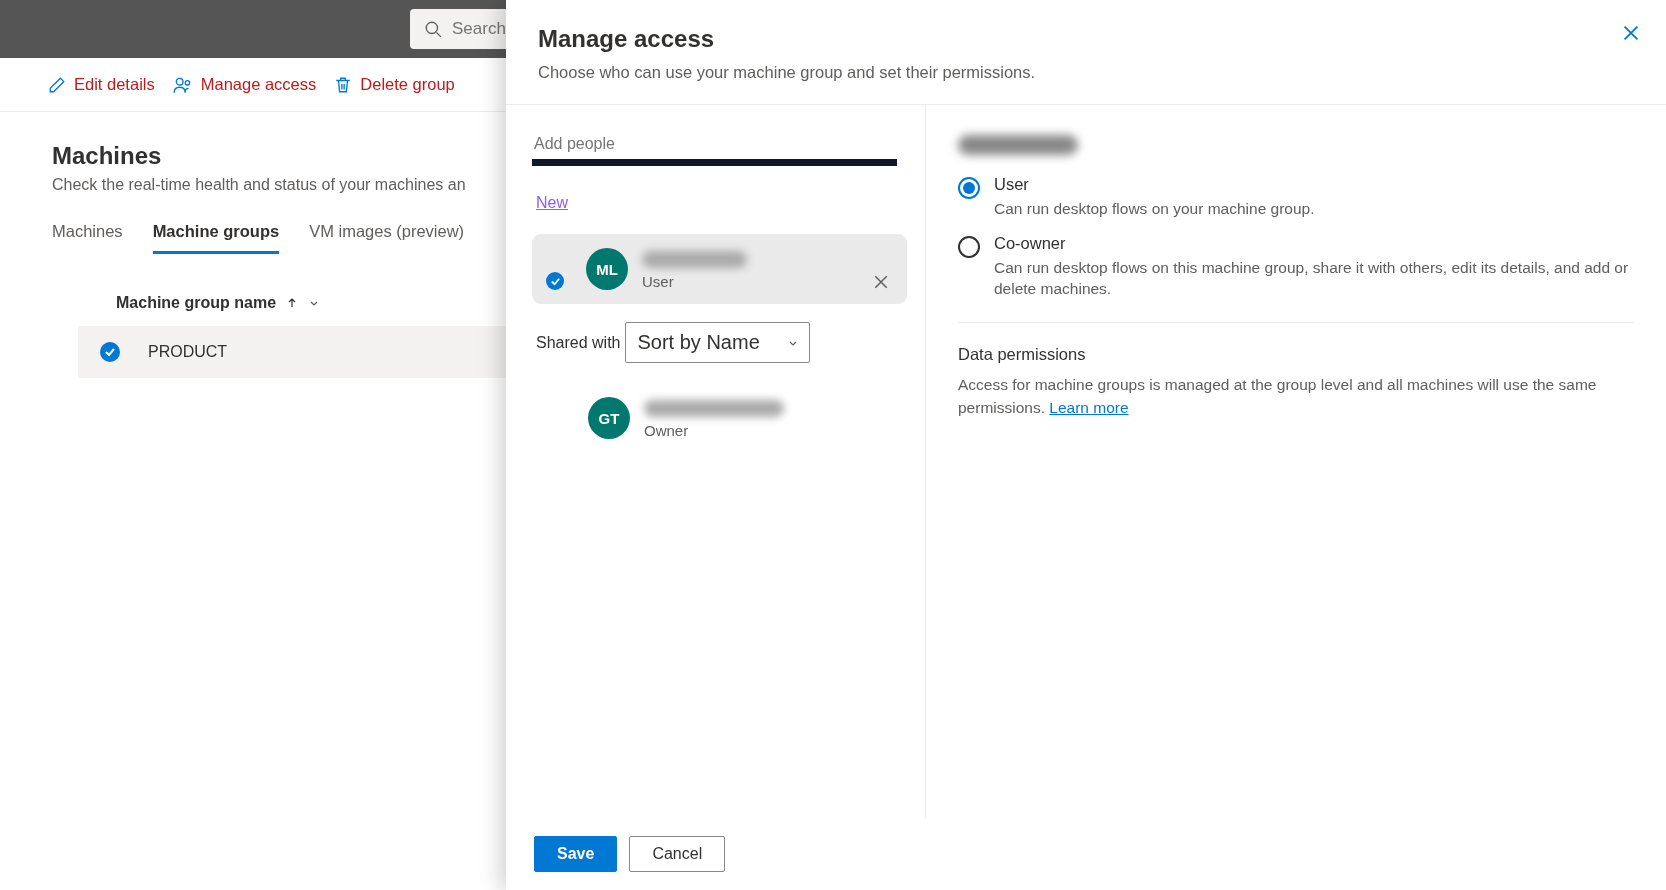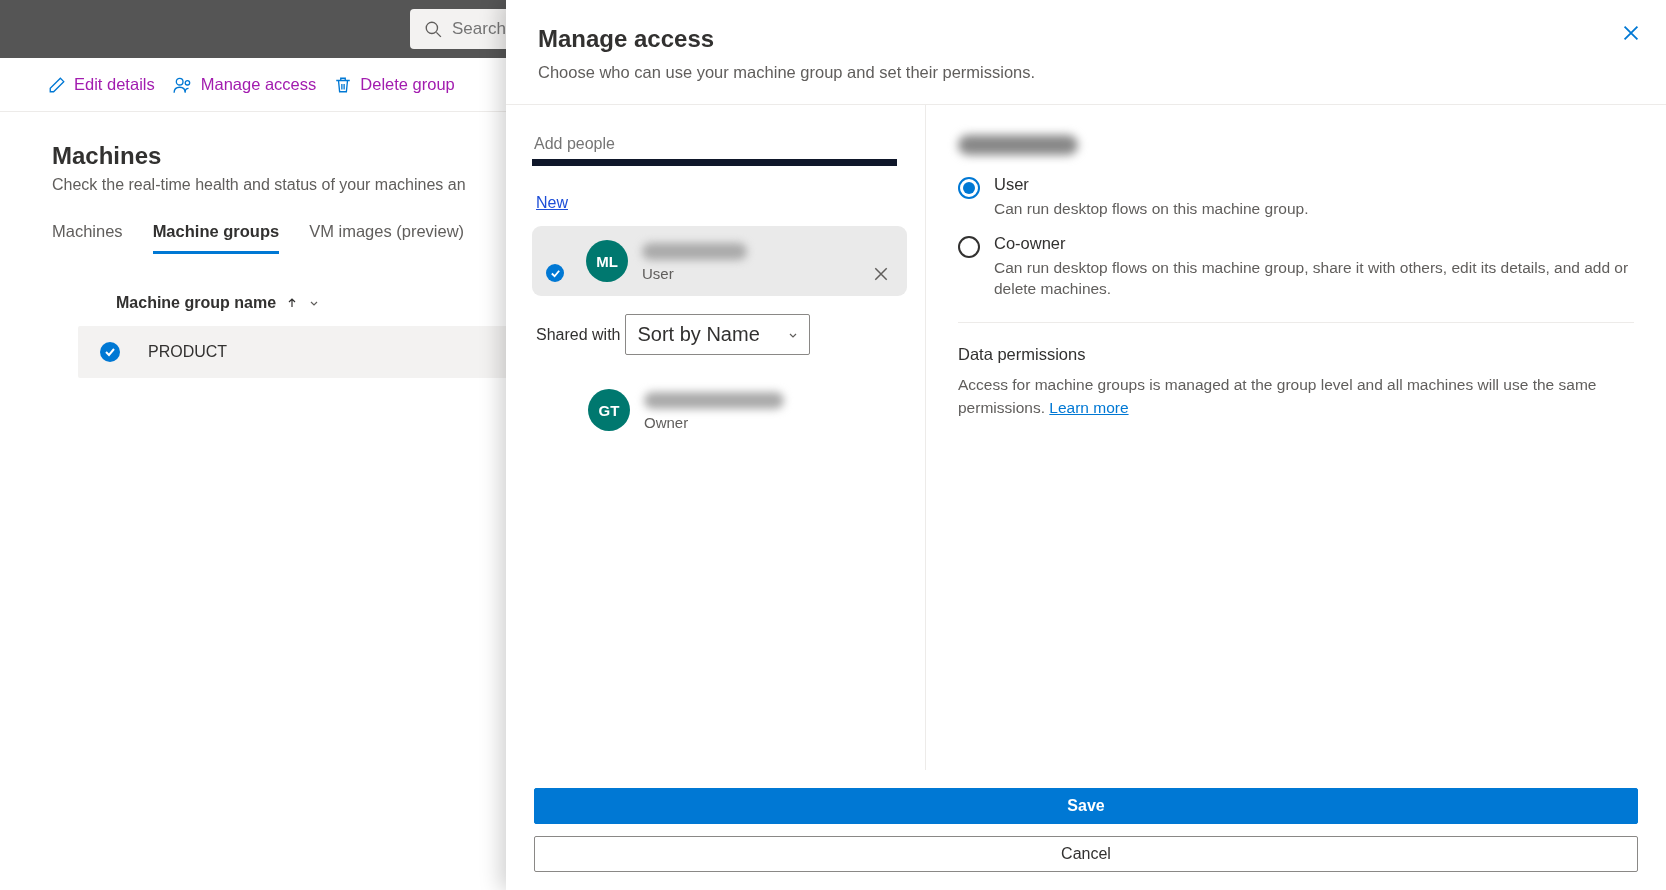--- a/index.html
+++ b/index.html
@@ -48,21 +48,21 @@
       align-items: center;
       padding: 0 48px;
       gap: 18px;
       border-bottom: 1px solid #edebe9;
     }
     .cmd-item {
       display: flex;
       align-items: center;
       gap: 8px;
       font-size: 16.5px;
-      color: #a21caf;
+      color: #b91c1c;
       cursor: pointer;
     }
     .cmd-item .ic { color: #0078d4; }
     
     .content {
       padding: 30px 52px;
     }
     .page-title {
       font-size: 24px;
       font-weight: 600;
@@ -185,22 +185,22 @@
       border: none;
       border-bottom: 7px solid #0f172a;
       padding: 6px 2px;
       font-size: 16px;
       color: #323130;
       outline: none;
       margin-bottom: 28px;
     }
     .section-label {
       font-size: 16px;
-      color: #1d4ed8;
-      margin-bottom: 14px;
+      color: #8b5cf6;
+      margin-bottom: 22px;
       padding-left: 4px;
       text-decoration: underline;
     }
     .person-row {
       display: flex;
       align-items: flex-end;
       padding: 14px 18px 14px 14px;
       border-radius: 9px;
       gap: 14px;
       margin-bottom: 18px;
@@ -343,21 +343,20 @@
     .learn-link {
       color: #0078d4;
       text-decoration: underline;
       cursor: pointer;
     }
     
     .panel-footer {
       padding: 18px 28px;
       display: flex;
       gap: 12px;
-      flex-direction: column;
     }
     .btn {
       font-size: 16px;
       padding: 8px 22px;
       border-radius: 2px;
       cursor: pointer;
     }
     .btn-primary {
       background: #0078d4;
       color: #fff;
@@ -507,21 +506,21 @@
       </div>
     </div>
 
     <div class="panel-right">
       <div class="selected-name-blur"></div>
 
       <div class="radio-item">
         <div class="radio-circle checked"></div>
         <div>
           <div class="radio-label">User</div>
-          <div class="radio-desc">Can run desktop flows on this machine group.</div>
+          <div class="radio-desc">Can run desktop flows on your machine group.</div>
         </div>
       </div>
 
       <div class="radio-item">
         <div class="radio-circle"></div>
         <div>
           <div class="radio-label">Co-owner</div>
           <div class="radio-desc">Can run desktop flows on this machine group, share it with others, edit its details, and add or delete machines.</div>
         </div>
       </div>

